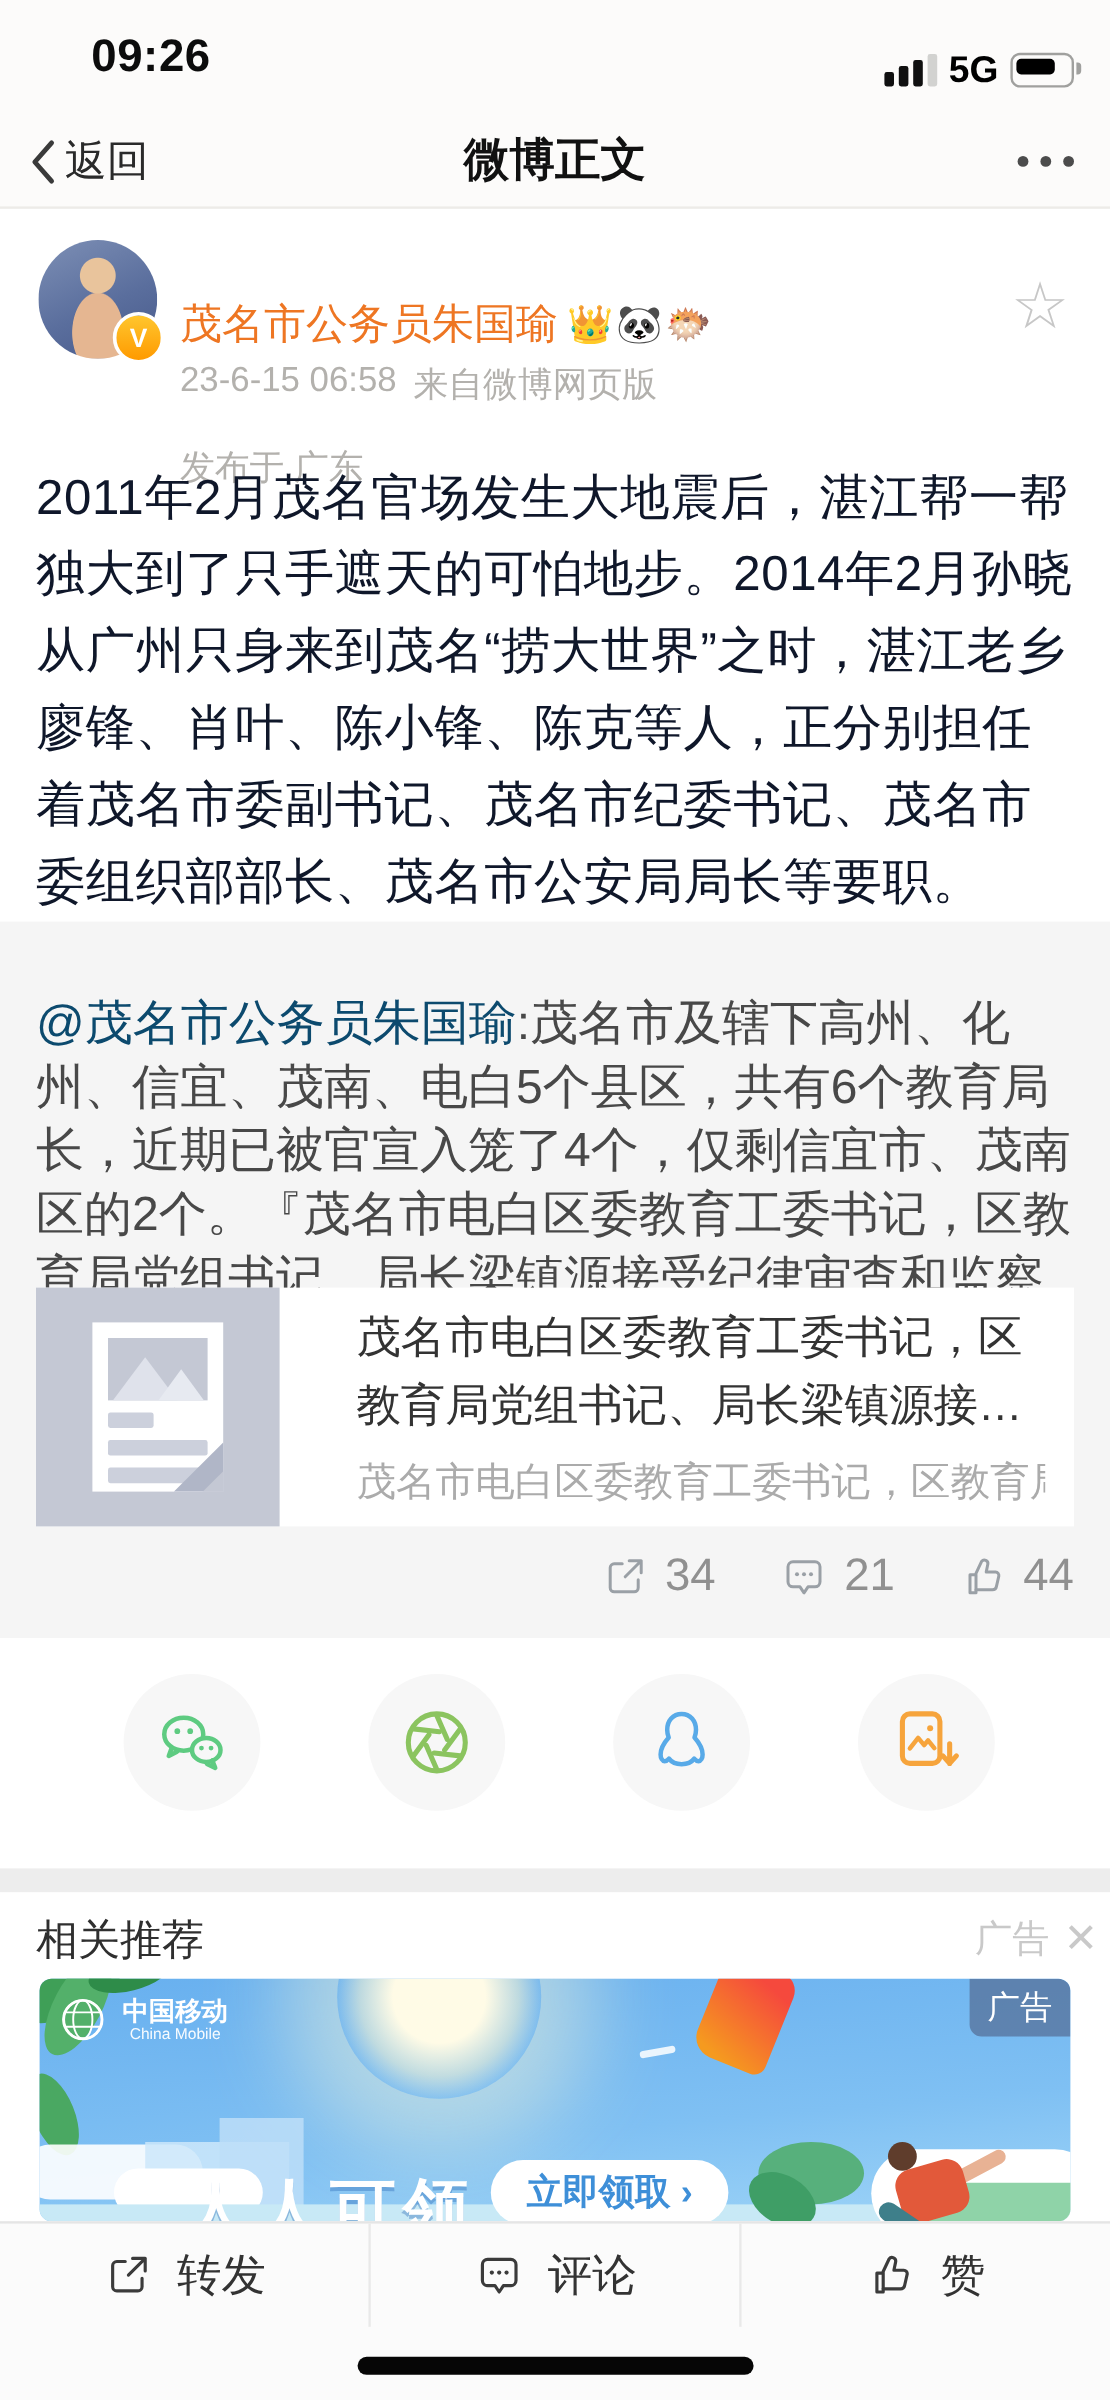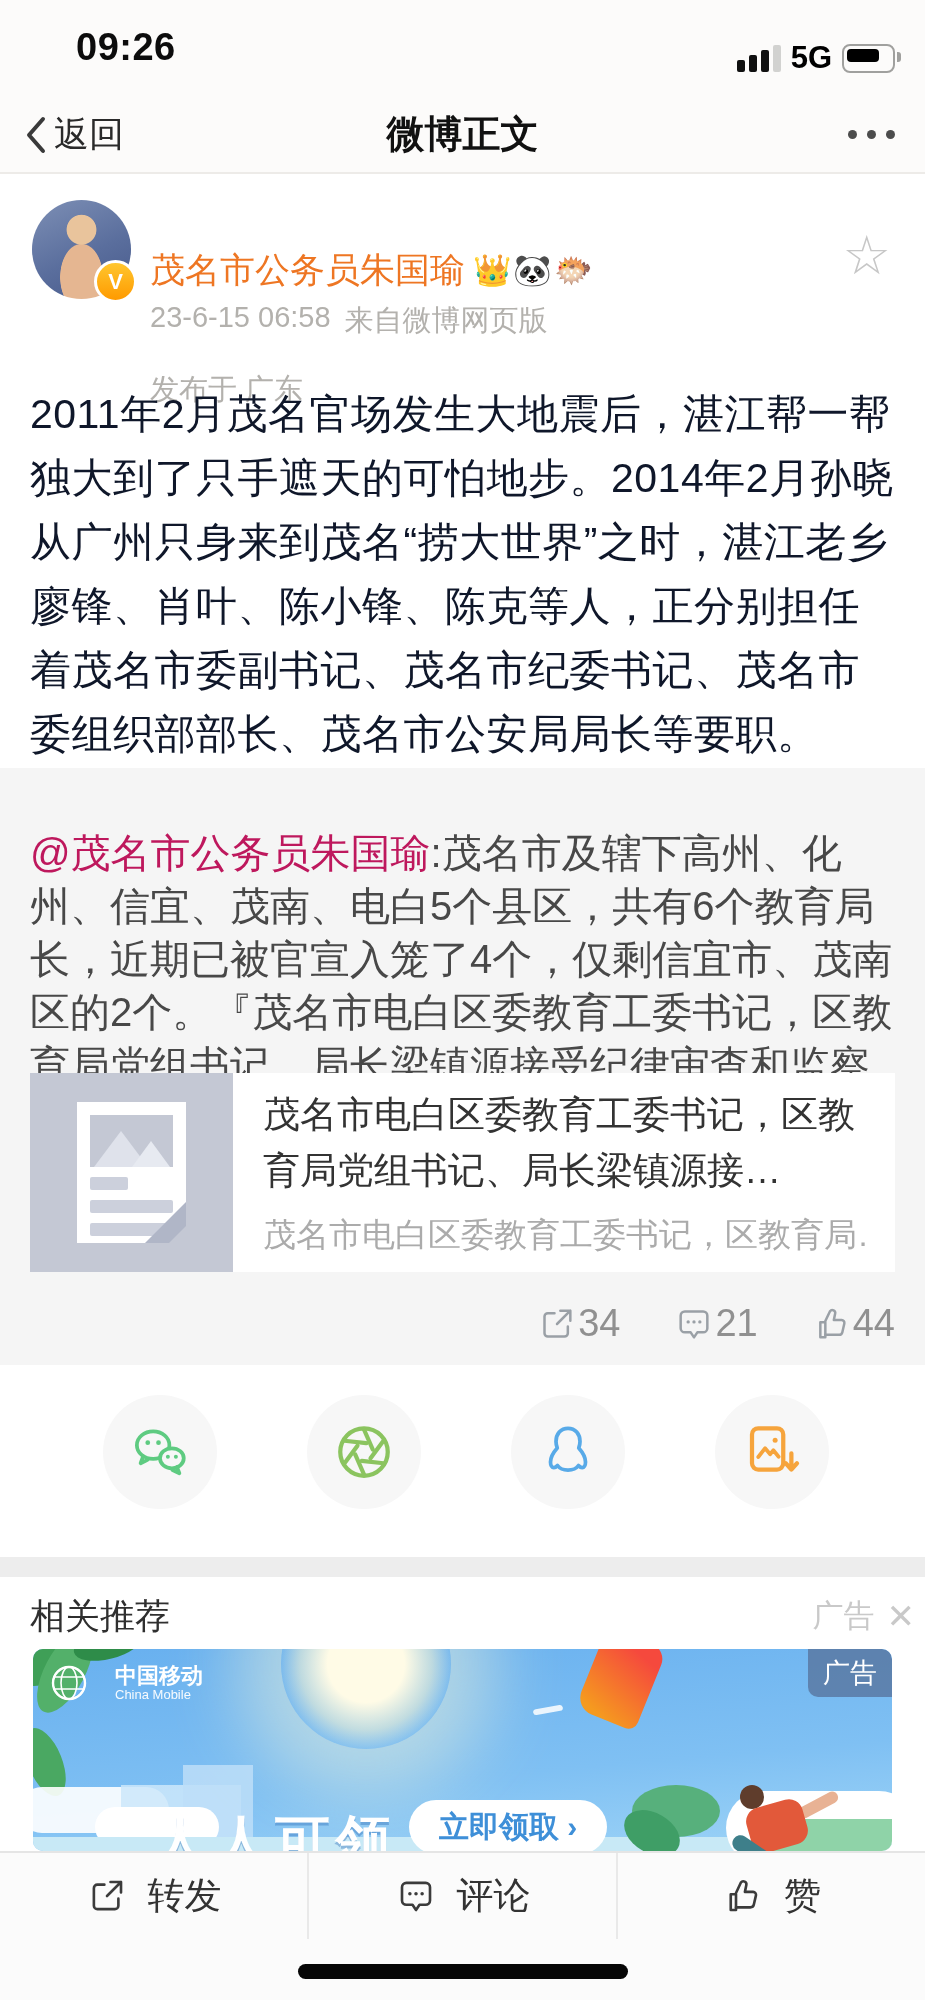--- a/index.html
+++ b/index.html
@@ -44,38 +44,38 @@
   .meta{position:absolute;left:150px;font-size:29px;color:#b3b1ad;display:flex;gap:14px;}
   .meta.m1{top:301px;} .meta.m2{top:342px;margin-top:28px;}
 
   
   .post-text{position:absolute;left:30px;top:382px;width:866px;font-size:41px;line-height:64px;
              color:#0f172a;letter-spacing:.5px;}
 
   
   .quote{position:absolute;left:0;top:768px;width:925px;height:597px;background:#f5f5f5;}
   .quote-text{position:absolute;left:30px;top:19px;width:868px;font-size:40px;line-height:53px;color:#484848;}
-  .mention{color:#be185d;text-decoration:none;cursor:pointer;}
+  .mention{color:#0c4a6e;text-decoration:none;cursor:pointer;}
   .card{position:absolute;left:30px;top:305px;width:865px;height:199px;background:#fff;display:flex;cursor:pointer;}
   .thumb{position:relative;width:203px;background:#c4c8d4;flex:none;}
   .doc-page{position:absolute;left:47px;top:29px;width:109px;height:141px;background:#fff;overflow:hidden;}
   .doc-img{position:relative;margin:13px 13px 0;height:52px;background:#c4c8d4;overflow:hidden;}
   .doc-img:before{content:"";position:absolute;left:4px;bottom:0;border-left:27px solid transparent;
                   border-right:27px solid transparent;border-bottom:36px solid #dfe2eb;}
   .doc-img:after{content:"";position:absolute;left:42px;bottom:0;border-left:19px solid transparent;
                  border-right:19px solid transparent;border-bottom:26px solid #e7eaf1;}
   .doc-ln{height:13px;background:#ccd0dc;border-radius:2px;margin:10px 13px 0;}
   .ln1{width:38px;}
   .doc-flap{position:absolute;width:58px;height:58px;background:#b0b6c7;right:-29px;bottom:-29px;transform:rotate(45deg);}
   .doc-cut{position:absolute;width:58px;height:58px;background:#c4c8d4;right:-41px;bottom:-41px;transform:rotate(45deg);}
-  .card-body{flex:1;padding:14px 24px 0 30px;overflow:hidden;}
+  .card-body{flex:1;padding:14px 24px 0 30px;overflow:hidden;margin-left:34px;}
   .card-title{font-size:37px;line-height:56px;color:#333;max-height:112px;overflow:hidden;}
   .card-subtitle{font-size:33px;color:#ababab;margin-top:14px;white-space:nowrap;overflow:hidden;}
   .stats{position:absolute;right:30px;top:524px;display:flex;gap:54px;align-items:center;}
-  .stat{display:flex;align-items:center;gap:1px;color:#909090;font-size:38px;cursor:pointer;margin-top:10px;}
+  .stat{display:flex;align-items:center;gap:13px;color:#909090;font-size:38px;cursor:pointer;}
   .stat em{font-style:normal;}
 
   
   .share-row{position:absolute;left:0;top:1365px;width:925px;height:192px;background:#fff;}
   .share-btn{position:absolute;top:30px;width:114px;height:114px;border-radius:50%;background:#f7f7f7;
              display:flex;align-items:center;justify-content:center;cursor:pointer;}
   .sb1{left:103px;} .sb2{left:307px;} .sb3{left:511px;} .sb4{left:715px;}
 
   .sep{position:absolute;left:0;top:1557px;width:925px;height:20px;background:#ededed;}
 
@@ -89,21 +89,21 @@
   .banner{position:absolute;left:33px;top:1649px;width:859px;height:202px;border-radius:10px;overflow:hidden;
           background:linear-gradient(175deg,#68b0ef 0%,#7fc0f3 60%,#9ed4f7 100%);cursor:pointer;}
   .sun{position:absolute;left:248px;top:-70px;width:170px;height:170px;border-radius:50%;
        background:radial-gradient(circle,#fffbe6 32%,rgba(255,248,210,.55) 55%,rgba(255,248,210,0) 74%);
        box-shadow:0 0 70px 45px rgba(255,250,215,.45);}
   .leaf{position:absolute;border-radius:50%;}
   .lf1{left:-28px;top:-32px;width:112px;height:58px;background:#3f9f57;transform:rotate(-35deg);}
   .lf2{left:-14px;top:2px;width:92px;height:40px;background:#53b06a;transform:rotate(-62deg);}
   .lf3{left:40px;top:-20px;width:70px;height:30px;background:#2e8c49;transform:rotate(-14deg);}
   .lf4{left:-24px;top:96px;width:72px;height:34px;background:#4aa862;transform:rotate(68deg);}
-  .cm-logo{position:absolute;left:16px;top:14px;display:flex;align-items:center;gap:26px;}
+  .cm-logo{position:absolute;left:16px;top:14px;display:flex;align-items:center;gap:13px;text-align:center;}
   .cm-text{color:#fff;line-height:1.15;}
   .cm-cn{font-size:22px;font-weight:700;}
   .cm-en{font-size:13px;opacity:.95;}
   .ad-badge{position:absolute;right:0;top:0;width:84px;height:48px;background:rgba(84,110,149,.72);
             color:#fff;font-size:27px;display:flex;align-items:center;justify-content:center;
             border-radius:0 10px 0 10px;}
   .headline{position:absolute;left:66px;top:42px;font-size:66px;font-weight:900;color:#fff;letter-spacing:2px;
             text-shadow:0 4px 0 rgba(47,110,186,.45),0 8px 10px rgba(40,90,160,.35);white-space:nowrap;}
   .subline{position:absolute;left:120px;top:156px;font-size:55px;font-weight:900;color:#fff;letter-spacing:6px;
            text-shadow:0 3px 0 rgba(47,110,186,.4);white-space:nowrap;}

